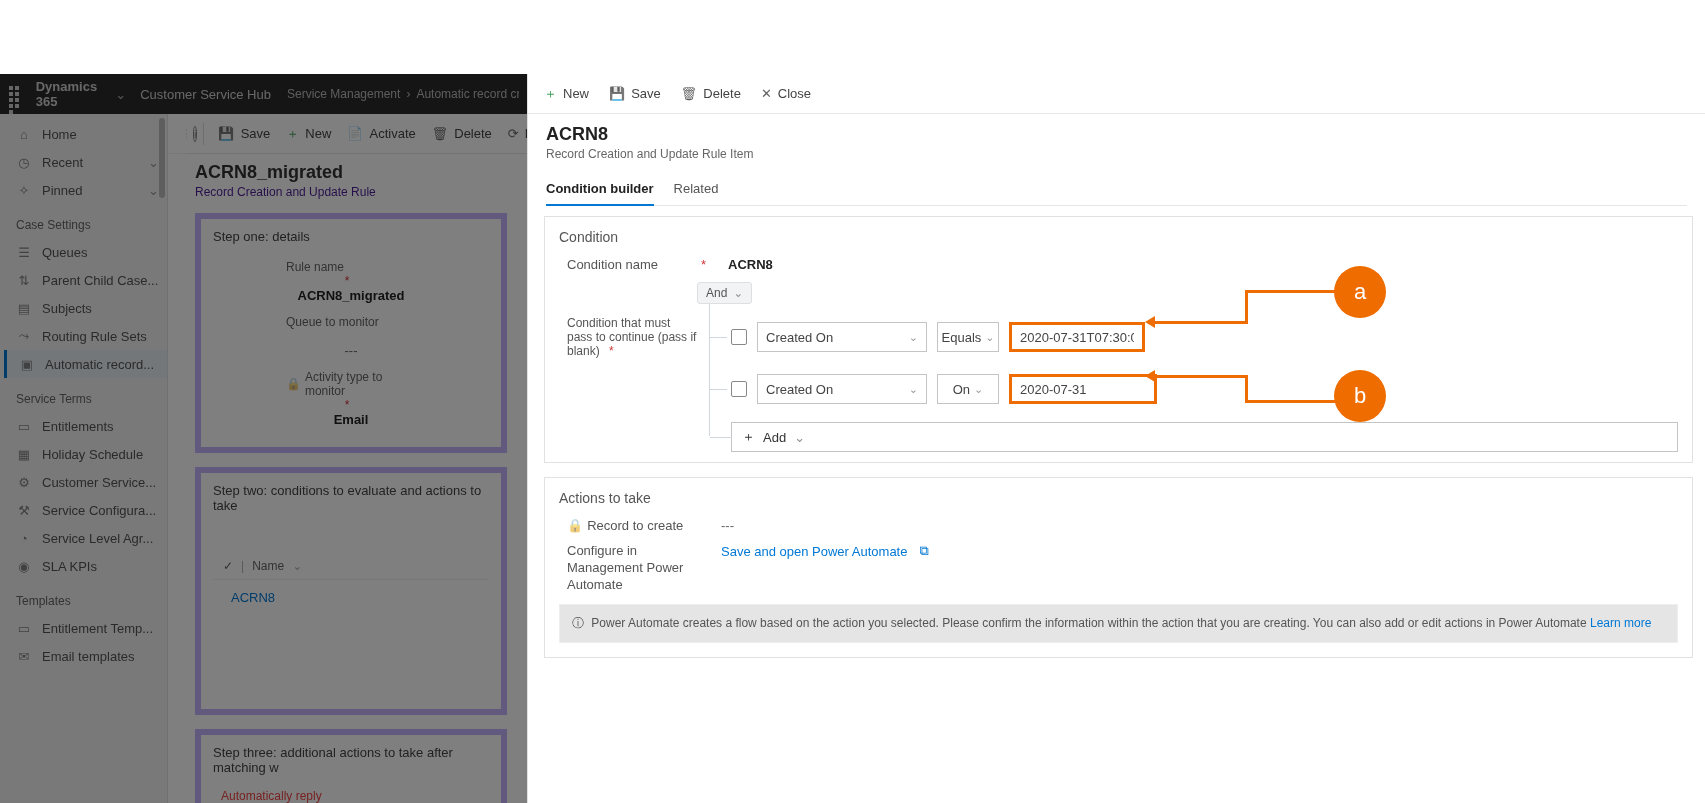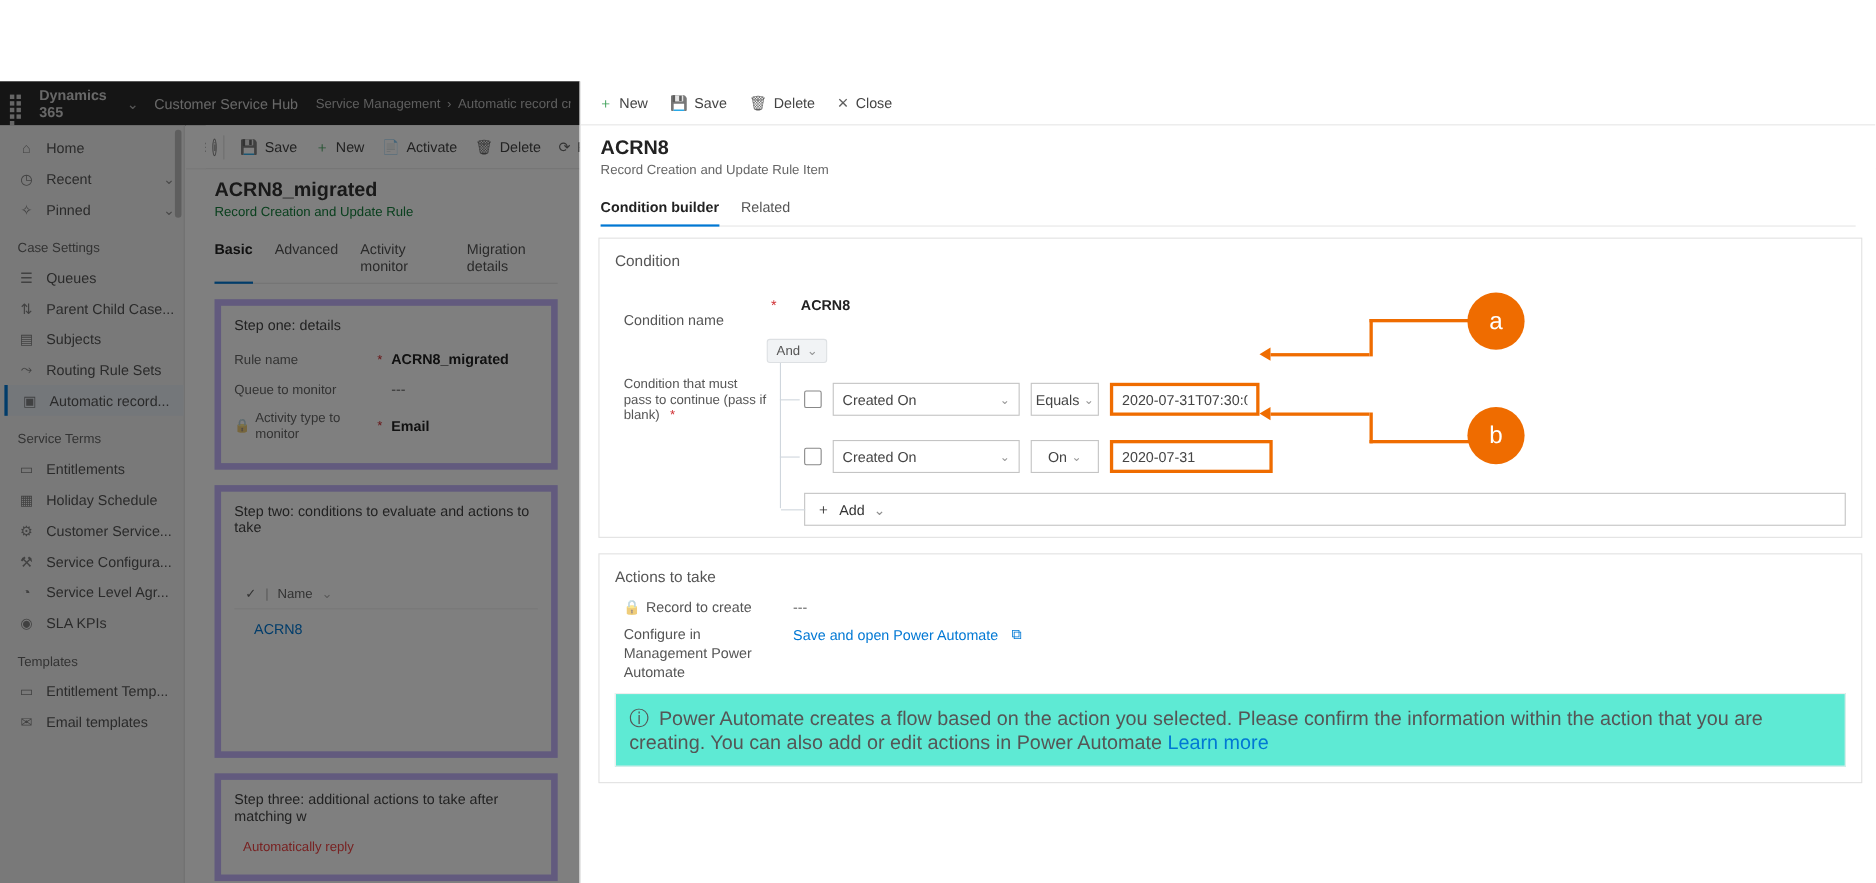--- a/index.html
+++ b/index.html
@@ -31,28 +31,28 @@
     .ham-btn { width: 34px; height: 34px; display: flex; align-items: center; justify-content: center; cursor: pointer; }
     
     .cmd-bar-left { position: absolute; top: 114px; left: 187px; width: 340px; height: 40px; background: #fff; border-bottom: 1px solid #e6e6e6; display: flex; align-items: center; padding: 0 6px; font-size: 13px; color: #444; }
     .cmd-sep { border-left: 1px solid #ddd; height: 22px; margin: 0 6px; }
     .cmd-btn-l { display: flex; align-items: center; gap: 6px; padding: 0 8px; height: 30px; cursor: pointer; }
     .cmd-btn-l .ic { opacity: .8; }
     .info-ic { width: 16px; height: 16px; border: 1px solid #888; border-radius: 50%; display: flex; align-items: center; justify-content: center; font-size: 11px; color: #888; }
     
     .record-area { position: absolute; top: 154px; left: 187px; width: 340px; bottom: 0; background: #fff; padding: 8px 20px 0 8px; overflow: hidden; }
     .rec-title { font-size: 18px; font-weight: 600; color: #333; }
-    .rec-sub { font-size: 12px; color: #15803d; margin-top: 2px; }
+    .rec-sub { font-size: 12px; color: #4c1d95; margin-top: 2px; }
     .form-tabs { display: flex; gap: 20px; margin-top: 14px; font-size: 13px; border-bottom: 1px solid #e6e6e6; }
     .form-tab { padding: 6px 0 8px; color: #555; cursor: pointer; }
     .form-tab.active { color: #222; border-bottom: 2px solid #0078d4; margin-bottom: -1px; font-weight: 600; }
     
     .step-card { border: 6px solid #c4b5fd; margin-top: 14px; padding: 10px 12px 14px; font-size: 13px; }
     .step-title { color: #444; margin-bottom: 10px; }
-    .field-row { display: flex; align-items: center; padding: 6px 0; font-size: 12px; color: #666; }
+    .field-row { display: flex; align-items: center; padding: 6px 0; font-size: 12px; color: #666; flex-direction: column; }
     .field-label { width: 130px; display: flex; align-items: center; gap: 4px; }
     .req { color: #d13438; margin-right: 8px; }
     .field-val { font-size: 13px; color: #222; font-weight: 600; }
     .field-val.dash { font-weight: normal; color: #666; }
     .tiny-col { display: flex; align-items: center; gap: 8px; padding: 6px 10px; color: #666; font-size: 12px; border-bottom: 1px solid #eee; }
     .rec-link { color: #0078d4; padding: 10px 18px; font-size: 13px; cursor: pointer; }
     
     
     .panel { position: absolute; top: 74px; left: 527px; right: 0; bottom: 0; background: #fff; border-left: 1px solid #e1e1e1; z-index: 20; }
     .panel-cmd { height: 40px; border-bottom: 1px solid #e6e6e6; display: flex; align-items: center; padding: 0 6px; }
@@ -62,21 +62,21 @@
     .panel-head { padding: 10px 18px 0; }
     .panel-title { font-size: 18px; font-weight: 600; color: #222; }
     .panel-sub { font-size: 12px; color: #666; margin-top: 2px; }
     .panel-tabs { display: flex; gap: 20px; margin-top: 14px; border-bottom: 1px solid #e6e6e6; font-size: 13px; }
     .panel-tab { padding: 6px 0 8px; cursor: pointer; color: #555; }
     .panel-tab.active { color: #222; font-weight: 600; border-bottom: 2px solid #0078d4; margin-bottom: -1px; }
     
     .section { border: 1px solid #e1e1e1; margin: 10px 12px 0 16px; padding: 12px 14px 10px; font-size: 13px; }
     .section-title { font-size: 14px; color: #555; margin-bottom: 12px; }
     .cond-row-field { display: flex; align-items: center; gap: 14px; margin-bottom: 10px; font-size: 13px; color: #555; padding-left: 8px; }
-    .cond-row-field .lab { width: 120px; margin-top: 26px; }
+    .cond-row-field .lab { width: 120px; }
     .cond-row-field .val { font-weight: 600; color: #222; }
     
     .builder { display: flex; padding-left: 8px; }
     .builder-label { width: 130px; font-size: 12px; color: #555; padding-top: 34px; }
     .builder-tree { position: relative; flex: 1; }
     .tree-line-v { position: absolute; left: 12px; top: 22px; width: 1px; height: 132px; background: #cfd6dd; }
     .and-chip { display: inline-flex; align-items: center; gap: 6px; background: #f1f3f5; border: 1px solid #dde0e3; border-radius: 3px; padding: 3px 8px; font-size: 12px; color: #555; margin-left: 0; cursor: pointer; }
     .cond-line { display: flex; align-items: center; gap: 10px; margin-top: 18px; margin-left: 12px; position: relative; }
     .cond-line::before { content: ""; position: absolute; left: 0; top: 50%; width: 18px; height: 1px; background: #cfd6dd; }
     .cond-items { margin-left: 22px; display: flex; gap: 10px; align-items: center; }
@@ -90,21 +90,21 @@
     .val-input.v2 { width: 148px; }
     .add-btn { display: flex; align-items: center; gap: 8px; background: #fff; border: 1px solid #c4c4c4; height: 30px; padding: 0 10px; cursor: pointer; font-size: 13px; margin-left: 34px; margin-top: 18px; position: relative; }
     .add-btn::before { content: ""; position: absolute; left: -22px; top: 50%; width: 22px; height: 1px; background: #cfd6dd; }
     
     .actions { border: 1px solid #e1e1e1; margin: 14px 12px 0 16px; padding: 12px 14px 14px; font-size: 13px; }
     .act-row { display: flex; align-items: center; padding-left: 8px; gap: 14px; margin-bottom: 10px; font-size: 13px; color: #555; }
     .act-row .lab { width: 140px; display: flex; align-items: center; gap: 4px; }
     .act-row .lab .lock { opacity: .55; }
     .link-a { color: #0078d4; cursor: pointer; display: flex; align-items: flex-end; gap: 12px; }
     
-    .info-banner { background: #5eead4; border: 1px solid #eee; color: #555; font-size: 18px; padding: 10px 12px; }
+    .info-banner { background: #e5e5e5; border: 1px solid #eee; color: #555; font-size: 12px; padding: 10px 12px; }
     .info-banner .learn { color: #0078d4; cursor: pointer; }
     
     .callout { position: absolute; z-index: 40; pointer-events: none; }
     .callout-circle { width: 52px; height: 52px; border-radius: 50%; background: #ef6c00; color: #fff; font-size: 22px; display: flex; align-items: center; justify-content: center; font-weight: 400; }
     .callout-line { position: absolute; background: #ef6c00; }
     .callout-arrow { position: absolute; width: 0; height: 0; border-top: 6px solid transparent; border-bottom: 6px solid transparent; border-right: 10px solid #ef6c00; }
     
     svg.ic-s { width: 14px; height: 14px; }
   </style>
 </head>
@@ -242,26 +242,20 @@
     <div class="shell-item">
         <span class="icn">✉</span>
         <span>Email templates</span>
       </div>
   </div>
 </div>
 
 <div class="record-area">
   <div class="rec-title">ACRN8_migrated</div>
   <div class="rec-sub">Record Creation and Update Rule</div>
-  <div class="form-tabs">
-    <div class="form-tab active">Basic</div>
-    <div class="form-tab">Advanced</div>
-    <div class="form-tab">Activity monitor</div>
-    <div class="form-tab">Migration details</div>
-  </div>
 
   <div class="step-card">
     <div class="step-title">Step one: details</div>
     <div class="field-row">
       <span class="field-label">Rule name</span>
       <span class="req">*</span>
       <span class="field-val">ACRN8_migrated</span>
     </div>
     <div class="field-row">
       <span class="field-label">Queue to monitor</span>

